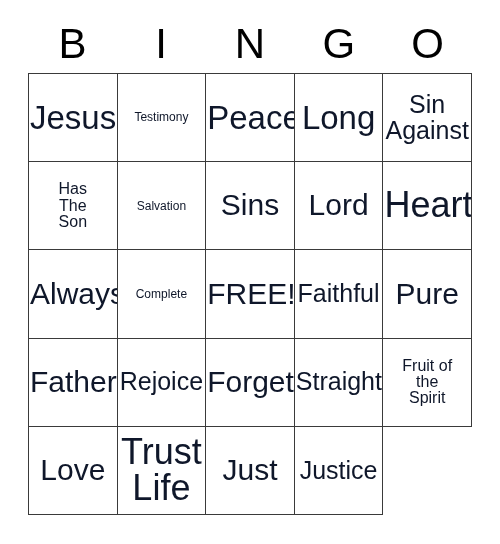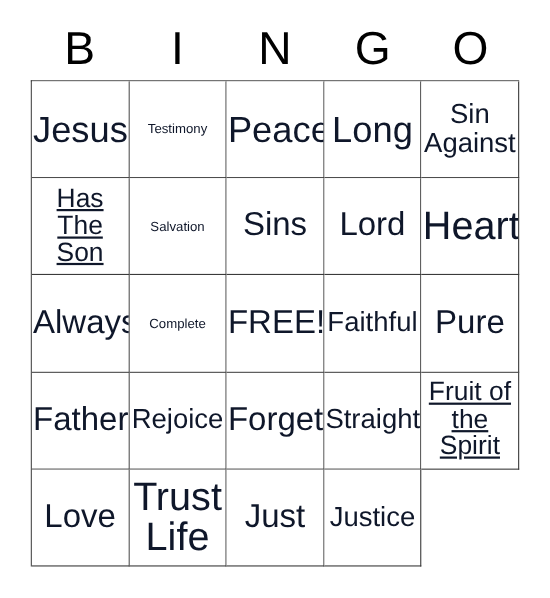--- a/index.html
+++ b/index.html
@@ -75,21 +75,21 @@
     text-align: center;
     line-height: 1.02;
     color: #0f172a;
     white-space: pre-line;
     word-break: normal;
   }
 
   
   .fs-xs   { font-size: 12px; }
   .fs-sm   { font-size: 25px; }
-  .fs-md   { font-size: 24px; text-decoration: underline; }
+  .fs-md   { font-size: 16px; }
   .fs-xl   { font-size: 30px; }
   .fs-2xl  { font-size: 33px; }
   .fs-3xl  { font-size: 36px; }
   .fs-4xl  { font-size: 30px; }
 </style>
 </head>
 <body>
 
 <div id="card">
 

